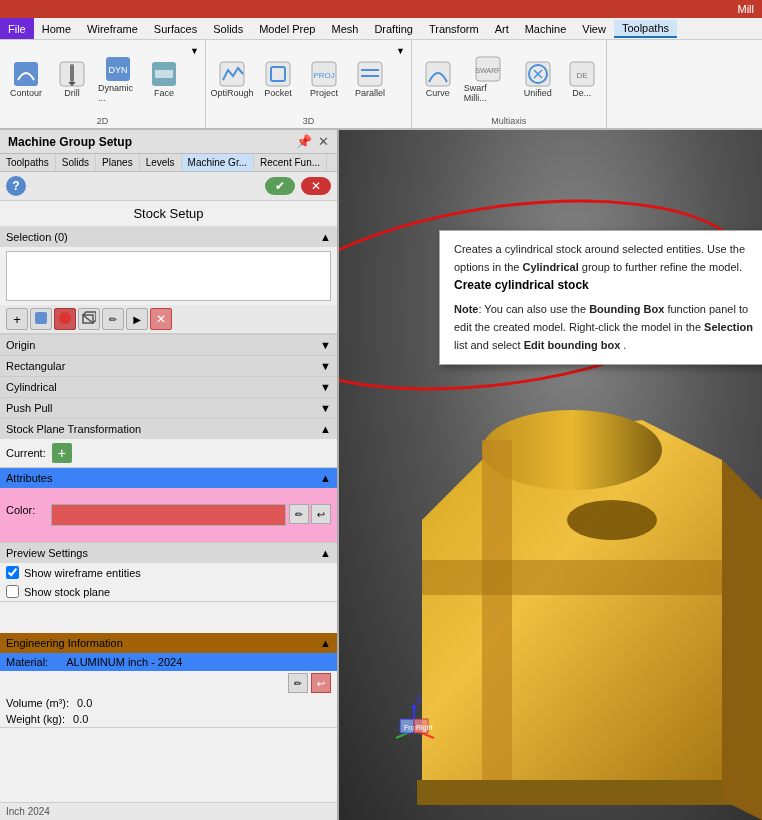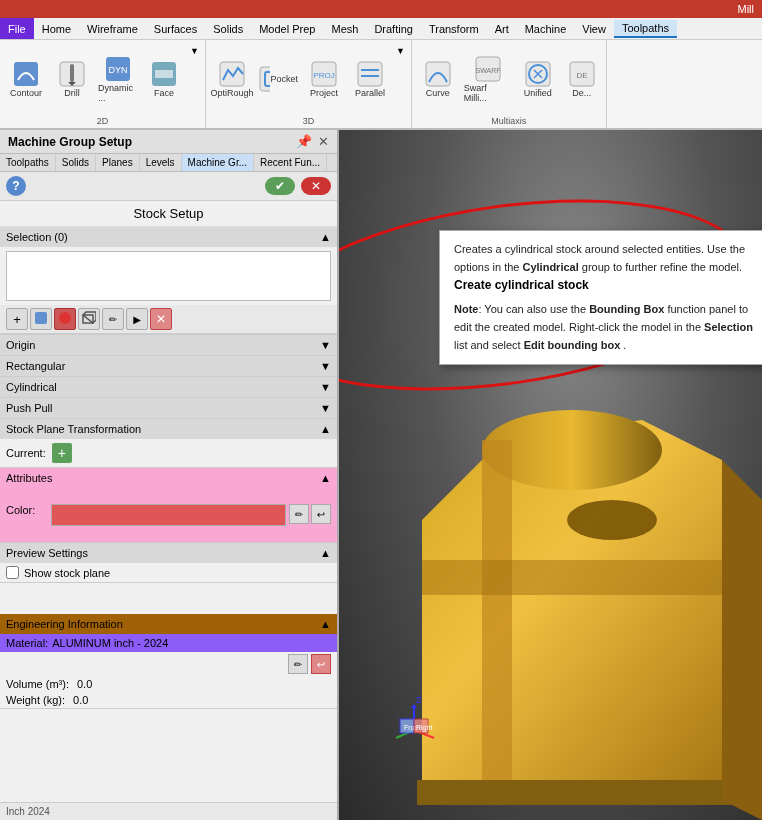--- a/index.html
+++ b/index.html
@@ -68,21 +68,21 @@
 
   <div style="display:flex; flex-direction:column; border-right:1px solid #ccc; padding:4px 4px 2px 4px;">
     <div style="display:flex; gap:2px; flex:1; align-items:center;">
       <div style="display:flex;flex-direction:column;align-items:center;width:44px;cursor:pointer;padding:3px 2px;border-radius:3px;font-size:9px;color:#333;">
         <svg width="28" height="28">
             <rect x="2" y="2" width="24" height="24" rx="3" fill="#e8e8e8" stroke="#aaa"></rect>
             <path d="M5 20 L10 10 L15 16 L20 8 L25 14" stroke="#4a90d9" stroke-width="2" fill="none"></path>
           </svg>
         <span>OptiRough</span>
       </div>
-      <div style="display:flex;flex-direction:row;align-items:center;width:44px;cursor:pointer;padding:3px 2px;border-radius:3px;font-size:9px;color:#333;">
+      <div style="display:flex;flex-direction:column;align-items:center;width:44px;cursor:pointer;padding:3px 2px;border-radius:3px;font-size:9px;color:#333;">
         <svg width="28" height="28">
             <rect x="2" y="2" width="24" height="24" rx="3" fill="#e8e8e8" stroke="#aaa"></rect>
             <rect x="7" y="7" width="14" height="14" rx="2" fill="none" stroke="#4a90d9" stroke-width="2"></rect>
           </svg>
         <span>Pocket</span>
       </div>
       <div style="display:flex;flex-direction:column;align-items:center;width:44px;cursor:pointer;padding:3px 2px;border-radius:3px;font-size:9px;color:#333;">
         <svg width="28" height="28">
             <rect x="2" y="2" width="24" height="24" rx="3" fill="#e8e8e8" stroke="#aaa"></rect>
             <text x="14" y="18" text-anchor="middle" fill="#4a90d9" font-size="8">PROJ</text>
@@ -236,49 +236,53 @@
           <span>Stock Plane Transformation</span>
           <span>▲</span>
         </div>
         <div style="padding:4px 6px; display:flex; align-items:center; gap:6px; background:#f0f0f0;">
           <span style="font-size:11px;">Current:</span>
           <button style="width:20px;height:20px;background:#5a9e5a;color:white;border:none;cursor:pointer;border-radius:2px;font-size:14px;">+</button>
         </div>
       </div>
 
       <div style="border-bottom:1px solid #ccc;">
-        <div style="background:#f9a8d4; padding:4px 6px; display:flex; justify-content:space-between; align-items:center; cursor:pointer;">
+        <div style="background:#3b82f6; padding:4px 6px; display:flex; justify-content:space-between; align-items:center; cursor:pointer;">
           <span>Attributes</span>
           <span>▲</span>
         </div>
         <div style="display:flex; align-items:flex-start; padding:16px 6px; background:#f9a8d4;">
           <span style="font-size:11px; width:45px;">Color:</span>
           <div style="flex:1;height:22px;background:#e05555;border:1px solid #aaa;cursor:pointer;"></div>
           <button style="width:20px;height:20px;margin-left:3px;background:#ddd;border:1px solid #aaa;cursor:pointer;font-size:10px;">✏</button>
           <button style="width:20px;height:20px;margin-left:2px;background:#ddd;border:1px solid #aaa;cursor:pointer;font-size:10px;">↩</button>
         </div>
       </div>
 
       <div style="border-bottom:1px solid #ccc;">
         <div style="background:#d8d8d8; padding:4px 6px; display:flex; justify-content:space-between; align-items:center; cursor:pointer;">
           <span>Preview Settings</span>
           <span>▲</span>
         </div>
         <div style="padding:3px 6px; display:flex; align-items:center; gap:5px; font-size:11px; background:#f0f0f0;">
+          <input type="checkbox" checked="" style="width: 13px; height: 13px;">
+          <span>Show wireframe entities</span>
+        </div>
+        <div style="padding:3px 6px; display:flex; align-items:center; gap:5px; font-size:11px; background:#f0f0f0;">
           <input type="checkbox" style="width: 13px; height: 13px;">
           <span>Show stock plane</span>
         </div>
       </div>
 
       <div style="border-bottom:1px solid #ccc;">
         <div style="background:#a16207; padding:4px 6px; display:flex; justify-content:space-between; align-items:flex-end; cursor:pointer;margin-top:31px;">
           <span>Engineering Information</span>
           <span>▲</span>
         </div>
-        <div style="padding:3px 6px; display:flex; align-items:center; gap:4px; font-size:11px; background:#8b5cf6;">
+        <div style="padding:3px 6px; display:flex; align-items:center; gap:18px; font-size:11px; background:#3b82f6;">
           <span>Material:</span>
           <span>ALUMINUM inch - 2024</span>
         </div>
         <div style="padding:2px 6px; display:flex; justify-content:flex-end; gap:3px; background:#f0f0f0;">
           <button style="width:20px;height:20px;background:#ddd;border:1px solid #aaa;cursor:pointer;font-size:10px;">✏</button>
           <button style="width:20px;height:20px;background:#e08888;border:1px solid #c04444;cursor:pointer;font-size:10px;color:white;">↩</button>
         </div>
         <div style="padding:2px 6px; display:flex; align-items:center; gap:8px; font-size:11px; background:#f0f0f0;">
           <span>Volume (m³):</span>
           <span>0.0</span>

